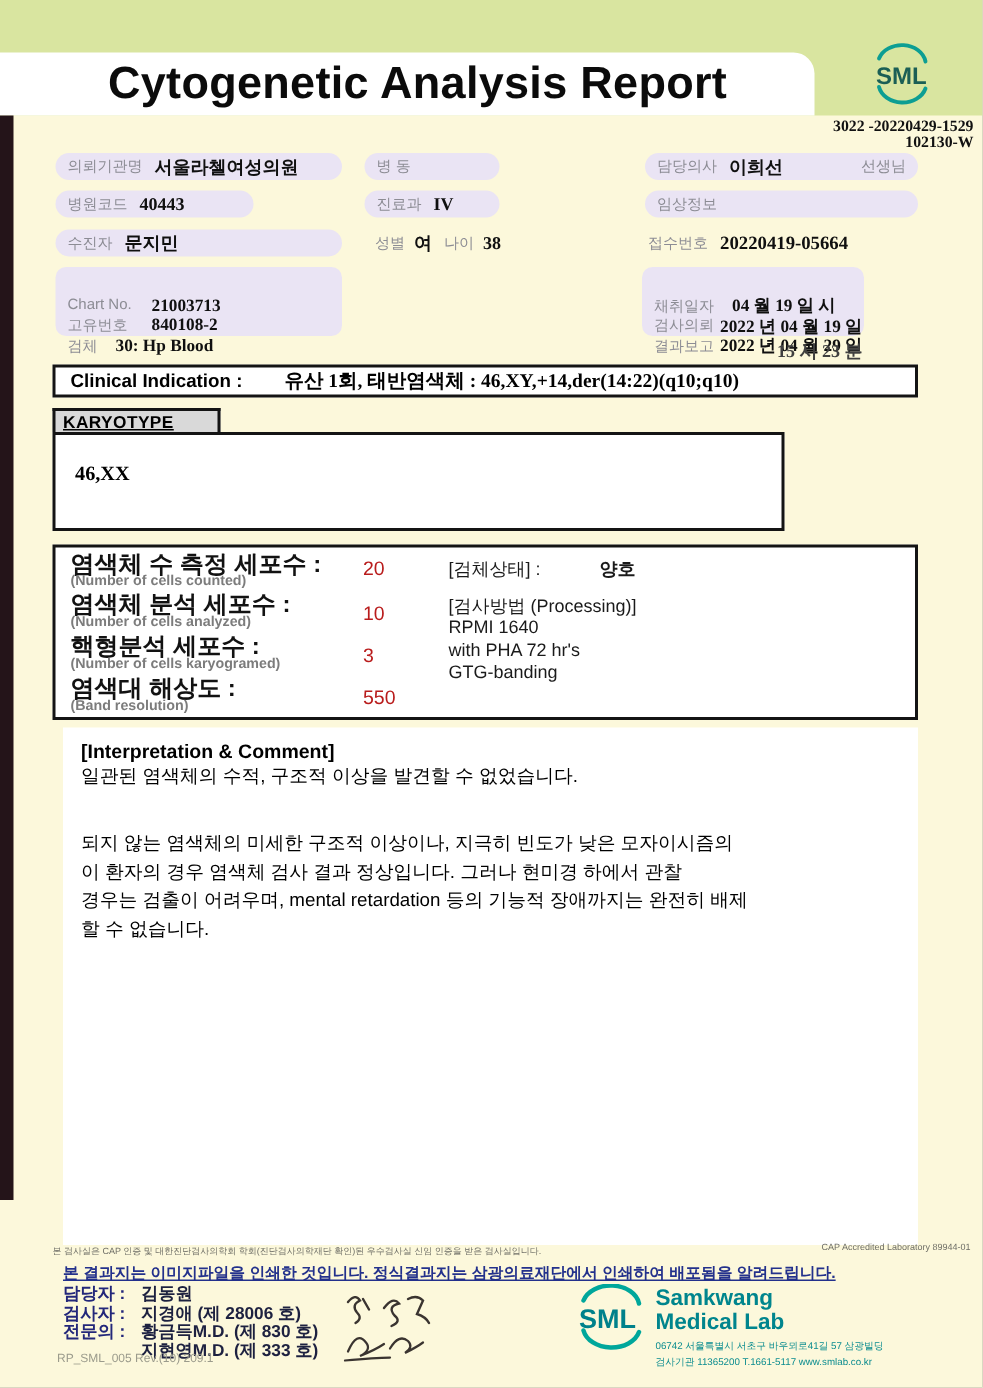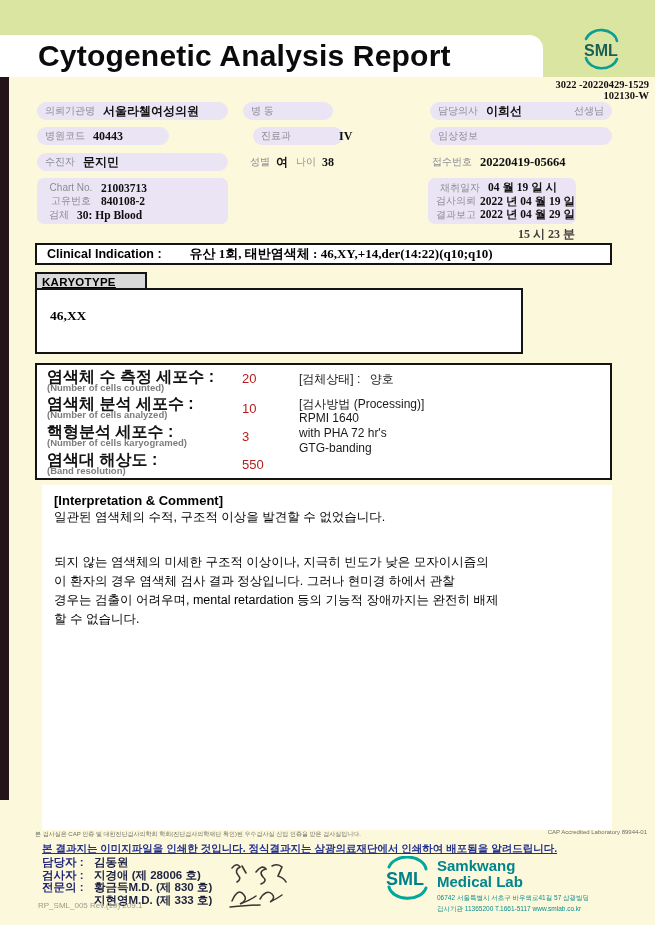--- a/index.html
+++ b/index.html
@@ -2,31 +2,31 @@
 <html><head>
 <meta charset="utf-8">
 <style>
   * { margin:0; padding:0; box-sizing:border-box; }
   body { background:#777; font-family:"Liberation Sans", sans-serif; }
   .page { position:relative; width:655px; height:925px; margin:0 auto; background:#FCF8DB; overflow:hidden; }
 
   
   .top-band { position:absolute; left:0; top:0; width:655px; height:77px; background:#D9E5A0; }
   .title-band { position:absolute; left:0; top:35px; width:543px; height:42px; background:#FFFFFF; border-radius:0 14px 0 0; display:flex; align-items:center; }
-  .title-band .title { padding-left:38px; font-size:30px; font-weight:600; color:#0B0B0B; letter-spacing:0.2px; }
+  .title-band .title { padding-left:72px; font-size:30px; font-weight:600; color:#0B0B0B; letter-spacing:0.2px; }
   .logo-top { position:absolute; left:580px; top:28px; }
   .header-codes { position:absolute; right:6px; top:79px; text-align:right; font-size:10.5px; font-weight:bold; color:#111; line-height:11px; font-family:"Liberation Serif", serif; }
   .left-strip { position:absolute; left:0; top:77px; width:9px; height:723px; background:#241419; }
 
   
   .pill { position:absolute; height:18px; background:#EAE4F4; border-radius:9px; display:flex; align-items:center; padding:0 8px; }
   .lbl { color:#8C8C94; font-size:10px; white-space:nowrap; }
   .val { color:#101010; font-size:12px; font-weight:bold; font-family:"Liberation Serif", serif; white-space:nowrap; margin-left:8px; }
   .plain-row { position:absolute; display:flex; align-items:center; }
-  .block { position:absolute; background:#EAE4F4; border-radius:7px; padding:3px 8px;text-align:center; }
+  .block { position:absolute; background:#EAE4F4; border-radius:7px; padding:19px 8px; }
   .block .row { display:flex; align-items:center; height:13.5px; }
   .block .lbl { width:52px; }
   .block .val { margin-left:4px; font-size:11.5px; }
   .dates .lbl { width:48px; }
   .report-time { position:absolute; left:430px; top:226px; width:145px; text-align:right; font-size:12px; font-weight:bold; font-family:"Liberation Serif", serif; color:#404040; }
 
   
   .clinical-box { position:absolute; left:35px; top:243px; width:577px; height:22px; background:#fff; border:2px solid #141414; display:flex; align-items:center; }
   .clinical-box .cl-label { font-size:12.5px; font-weight:bold; margin-left:10px; }
   .clinical-box .cl-value { font-size:13px; font-weight:bold; margin-left:28px; font-family:"Liberation Serif", serif; }
@@ -97,21 +97,21 @@
   <div class="pill" style="left:430px; top:102px; width:182px;">
     <span class="lbl">담당의사</span>
     <span class="val">이희선</span>
     <span class="lbl" style="margin-left:auto;">선생님</span>
   </div>
 
   <div class="pill" style="left:37px; top:127px; width:132px;">
     <span class="lbl">병원코드</span>
     <span class="val">40443</span>
   </div>
-  <div class="pill" style="left:253px; top:127px; width:90px;gap:40px;">
+  <div class="pill" style="left:243px; top:127px; width:90px;">
     <span class="lbl">진료과</span>
     <span class="val">IV</span>
   </div>
   <div class="pill" style="left:430px; top:127px; width:182px;">
     <span class="lbl">임상정보</span>
     <span class="val"></span>
   </div>
 
   <div class="pill" style="left:37px; top:153px; width:191px;">
     <span class="lbl">수진자</span>
@@ -181,21 +181,21 @@
     <div class="stat-kr" style="top:89px;">염색대 해상도 :</div>
     <div class="stat-en" style="top:101px;">(Band resolution)</div>
 
     <div class="stat-val" style="left:205px; top:6px;">20</div>
     <div class="stat-val" style="left:205px; top:36px;">10</div>
     <div class="stat-val" style="left:205px; top:64px;">3</div>
     <div class="stat-val" style="left:205px; top:92px;">550</div>
 
     <div class="stat-right" style="top:6px;">
       <span>[검체상태] :</span>
-      <span style="margin-left:6px;">양호</span>
+      <span style="margin-left:36px;font-weight:bold;">양호</span>
     </div>
     <div class="stat-right" style="top:31px;">[검사방법 (Processing)]</div>
     <div class="stat-right" style="top:46px;">RPMI 1640</div>
     <div class="stat-right" style="top:61px;">with PHA 72 hr's</div>
     <div class="stat-right" style="top:76px;">GTG-banding</div>
   </div>
 
   <div class="interp-box">
     <div class="heading">[Interpretation &amp; Comment]</div>
     <div class="line1">일관된 염색체의 수적, 구조적 이상을 발견할 수 없었습니다.</div>

